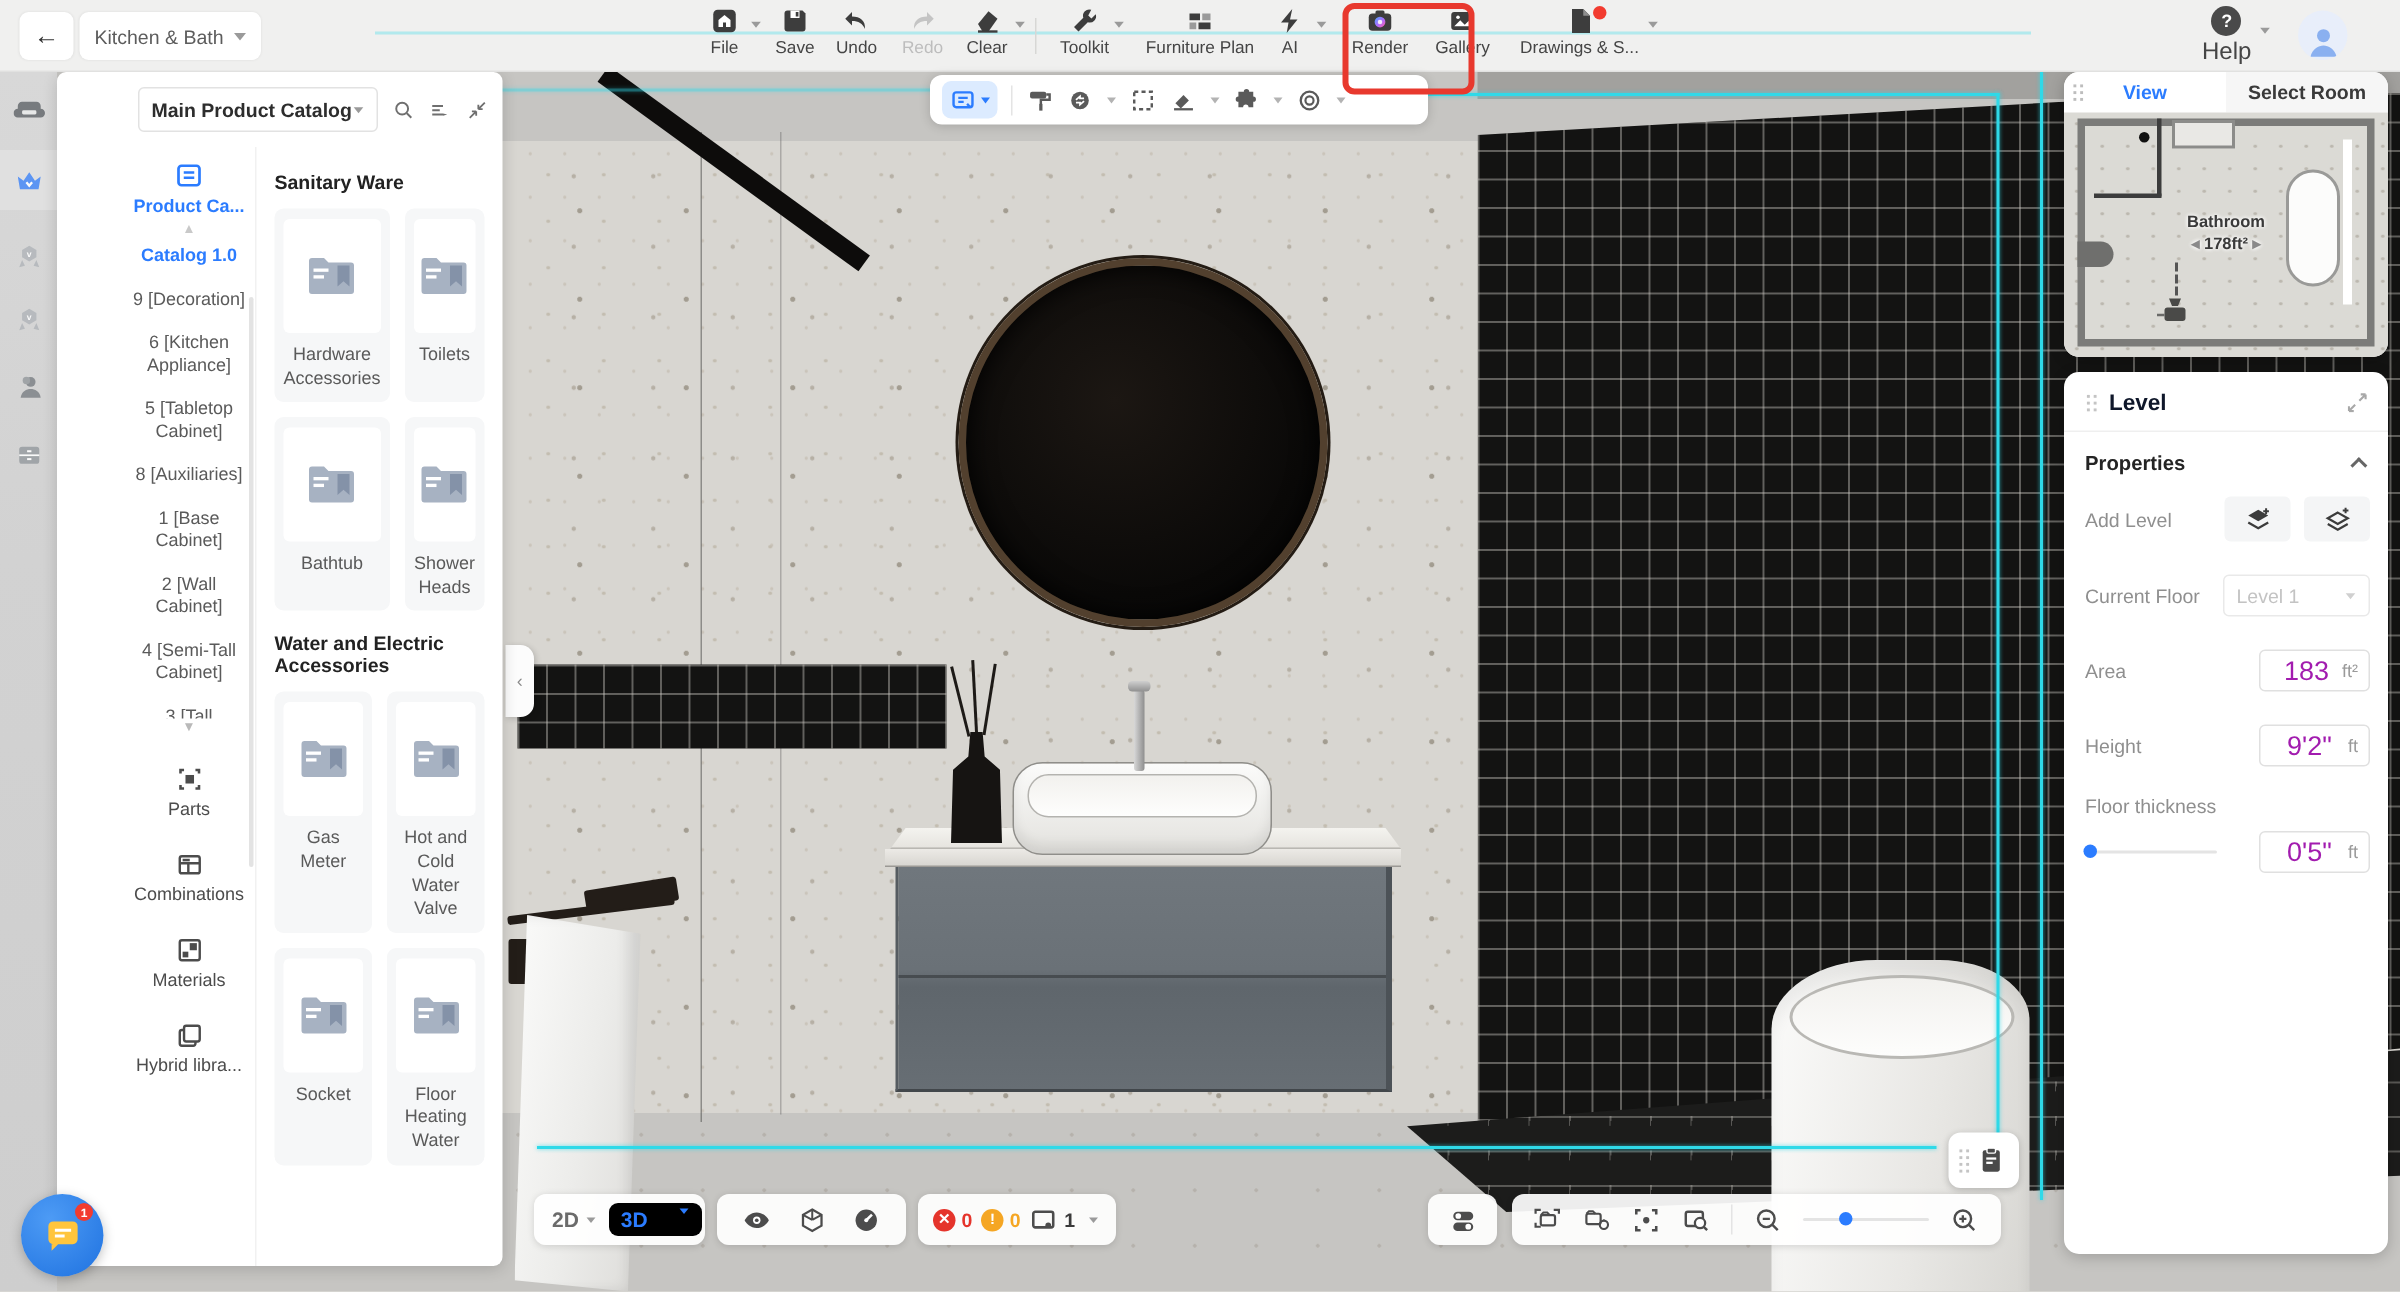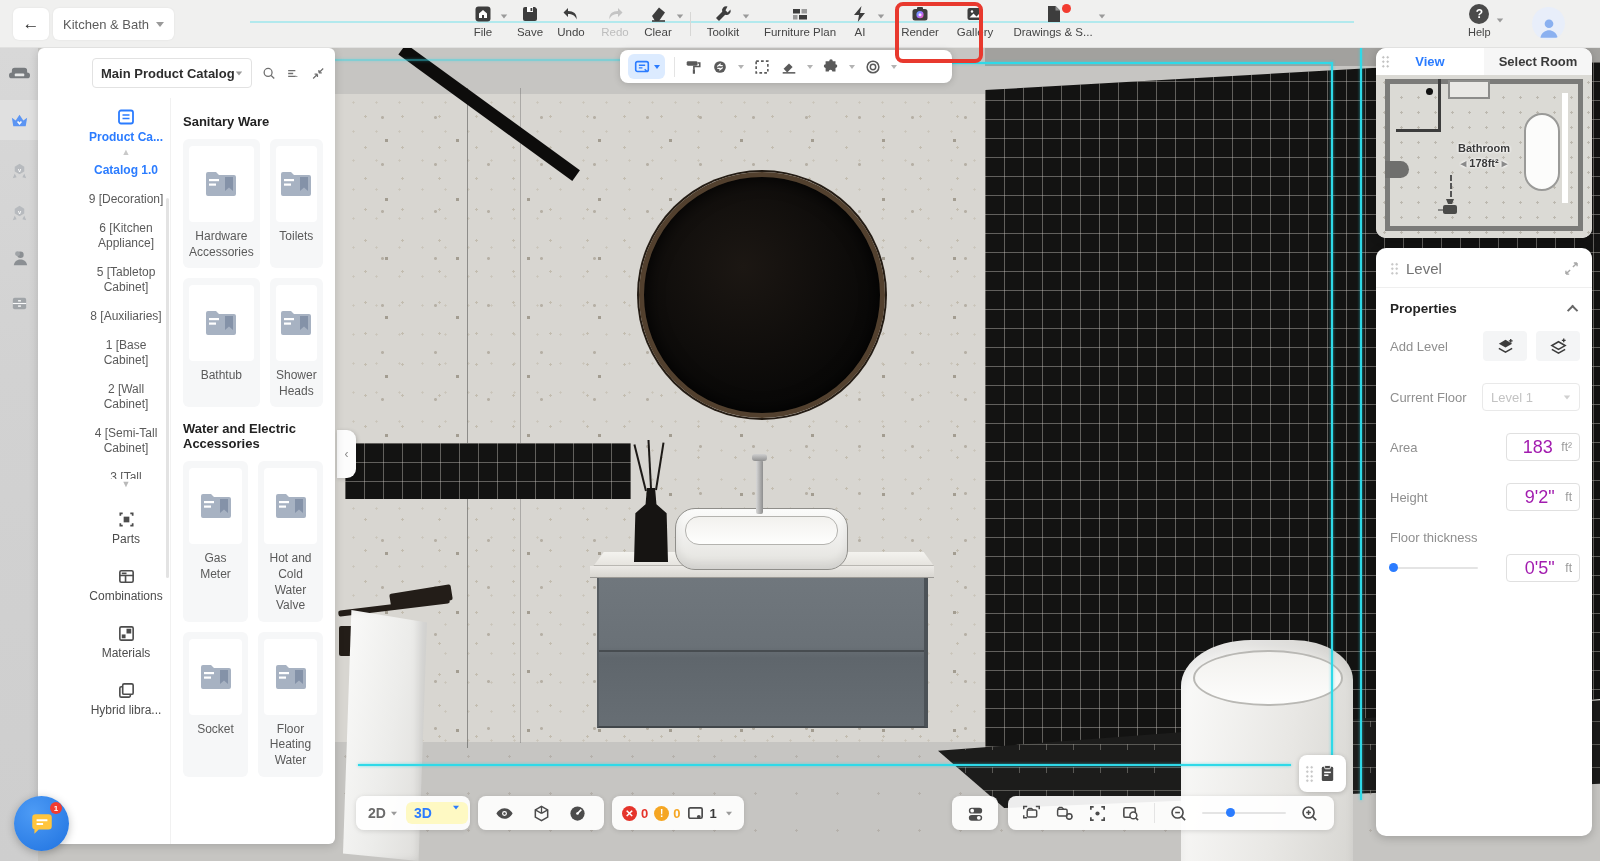--- a/index.html
+++ b/index.html
@@ -160,42 +160,42 @@
   .mm-walls { position:absolute; left:9px; top:4px; right:9px; bottom:7px; border:5px solid #7b7b79; }
   .mm-label { position:absolute; left:0; right:0; top:66px; text-align:center; font-size:11px; font-weight:bold; color:#3a3a3a;
     text-shadow:0 0 3px #fff, 0 0 3px #fff; line-height:1.35; }
   .mm-handle { position:absolute; left:5px; top:7px; width:9px; height:14px;
     background-image:radial-gradient(#bdbdbd 1px, transparent 1.2px); background-size:4.5px 4.5px; }
 
   
   #levelpanel { position:absolute; left:1376px; top:248px; width:216px; height:588px; background:#fff; border-radius:10px;
     box-shadow:0 2px 10px rgba(0,0,0,.2); z-index:26; }
   .lv-head { display:flex; align-items:center; gap:7px; padding:12px 14px 10px; border-bottom:1px solid #efefef; }
-  .lv-title { font-size:15px; font-weight:normal; color:#737373; flex:1; }
+  .lv-title { font-size:15px; font-weight:bold; color:#0f172a; flex:1; }
   .lv-sec { display:flex; align-items:center; padding:13px 14px 4px; }
   .lv-sec-title { font-size:13.5px; font-weight:bold; color:#242424; flex:1; }
   .lv-row { display:flex; align-items:center; padding:11px 12px 11px 14px; }
   .lv-label { font-size:13px; color:#8f8f8f; flex:1; }
   .icon-btn { width:44px; height:30px; background:#f4f5f6; border-radius:4px; display:flex; align-items:center; justify-content:center; margin-left:9px; }
   .icon-btn svg { width:19px; height:19px; }
   .lv-select { width:98px; height:28px; border:1px solid #e9e9e9; border-radius:4px; display:flex; align-items:center;
     padding:0 8px; font-size:13px; color:#c3c3c3; justify-content:space-between; }
   .lv-input { width:74px; height:28px; border:1px solid #e0e0e0; border-radius:4px; display:flex; align-items:center; padding:0 7px; }
   .lv-input .val { flex:1; text-align:center; font-size:18px; color:#a21caf; }
   .lv-input .unit { font-size:12px; color:#9a9a9a; }
   .slider-track { position:relative; width:88px; height:2px; background:#e4e4e4; border-radius:1px; }
   .slider-dot { position:absolute; left:-1px; top:-4px; width:9px; height:9px; border-radius:50%; background:#2b7cff; }
   .chev-up { width:8px; height:8px; border-left:2px solid #666; border-top:2px solid #666; transform:rotate(45deg) translateY(2px); }
 
   
   .bgroup { position:absolute; top:796px; height:34px; background:rgba(255,255,255,.92); border-radius:8px;
     box-shadow:0 1px 5px rgba(0,0,0,.13); z-index:28; display:flex; align-items:center; }
   .bgroup svg { width:19px; height:19px; }
   .dim-toggle { font-size:14px; font-weight:bold; color:#6b6b6b; display:flex; align-items:center; gap:4px; padding:0 8px; }
-  .chip-3d { background:#fef9c3; border-radius:6px; padding:3px 8px; color:#2b7cff; display:flex; align-items:flex-start; gap:20px;
+  .chip-3d { background:#000000; border-radius:6px; padding:3px 8px; color:#2b7cff; display:flex; align-items:flex-start; gap:20px;
     font-size:14px; font-weight:bold; }
   .stat { display:flex; align-items:center; gap:4px; font-size:13px; font-weight:bold; }
   .badge { width:15px; height:15px; border-radius:50%; color:#fff; font-size:10px; font-weight:bold; display:flex; align-items:center; justify-content:center; }
 
   
   #fab { position:absolute; left:14px; top:796px; width:55px; height:55px; border-radius:50%;
     background:radial-gradient(circle at 35% 30%, #4d9bf5, #1f72e0); z-index:40; display:flex; align-items:center; justify-content:center;
     box-shadow:0 2px 8px rgba(0,0,0,.25); }
   .fab-badge { position:absolute; right:7px; top:6px; width:12px; height:12px; border-radius:50%; background:#f23b2f;
     color:#fff; font-size:8px; display:flex; align-items:center; justify-content:center; font-weight:bold; }
@@ -361,21 +361,21 @@
         <path d="M12.5 2L17 6.5h-4.5z" fill="#8e8e8e"></path>
       </svg>
     <span class="lbl">Drawings &amp; S...</span>
   </div>
   <div class="red-dot" style="left:1062px; top:4px;"></div>
   <span class="caret mi-caret" style="left:1098px;"></span>
 
   <div class="help-wrap">
     <div class="help-item">
       <div class="help-circle">?</div>
-      <span class="lbl" style="font-size:11px; color:#454545;">Help</span>
+      <span class="lbl" style="font-size:16px; color:#454545;">Help</span>
     </div>
     <span class="caret" style="margin-top:14px; transform:scale(.8);"></span>
   </div>
   <div class="avatar">
     <svg viewBox="0 0 24 24" width="26" height="26">
         <circle cx="12" cy="9" r="4" fill="#8ab0f0"></circle>
         <path d="M4 22c1-5 5-7 8-7s7 2 8 7z" fill="#8ab0f0"></path>
       </svg>
   </div>
 </div>

